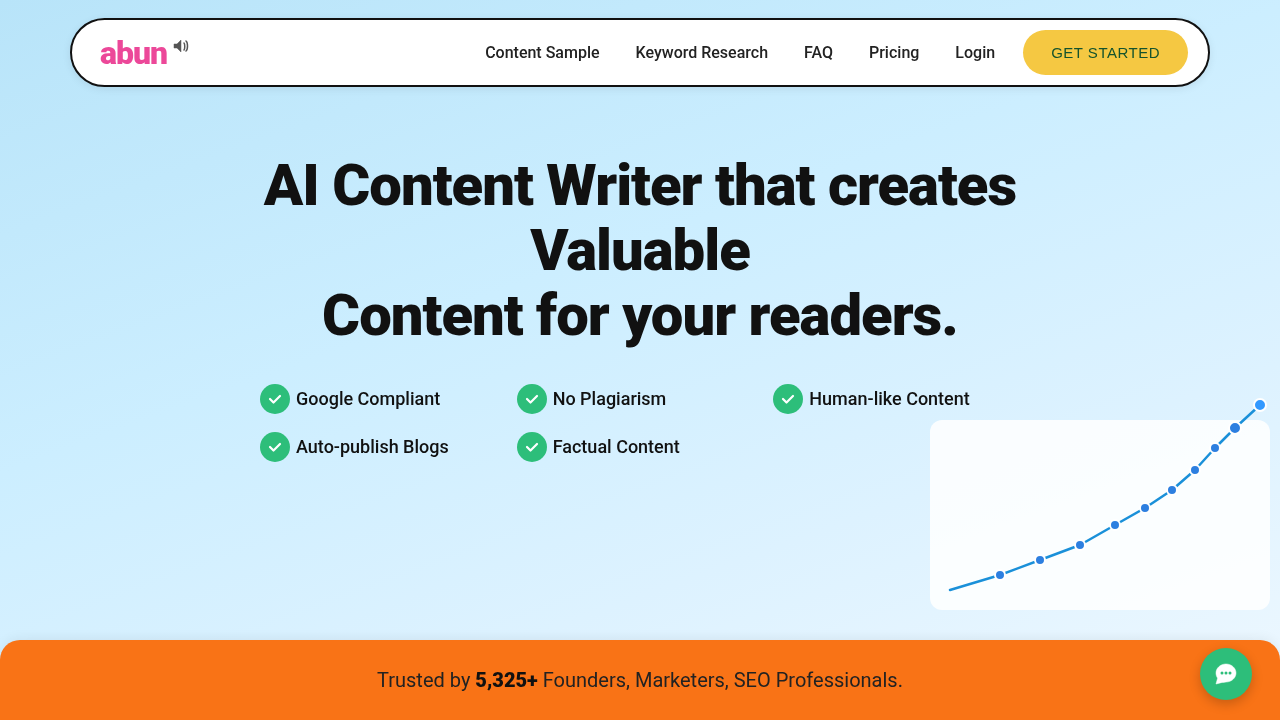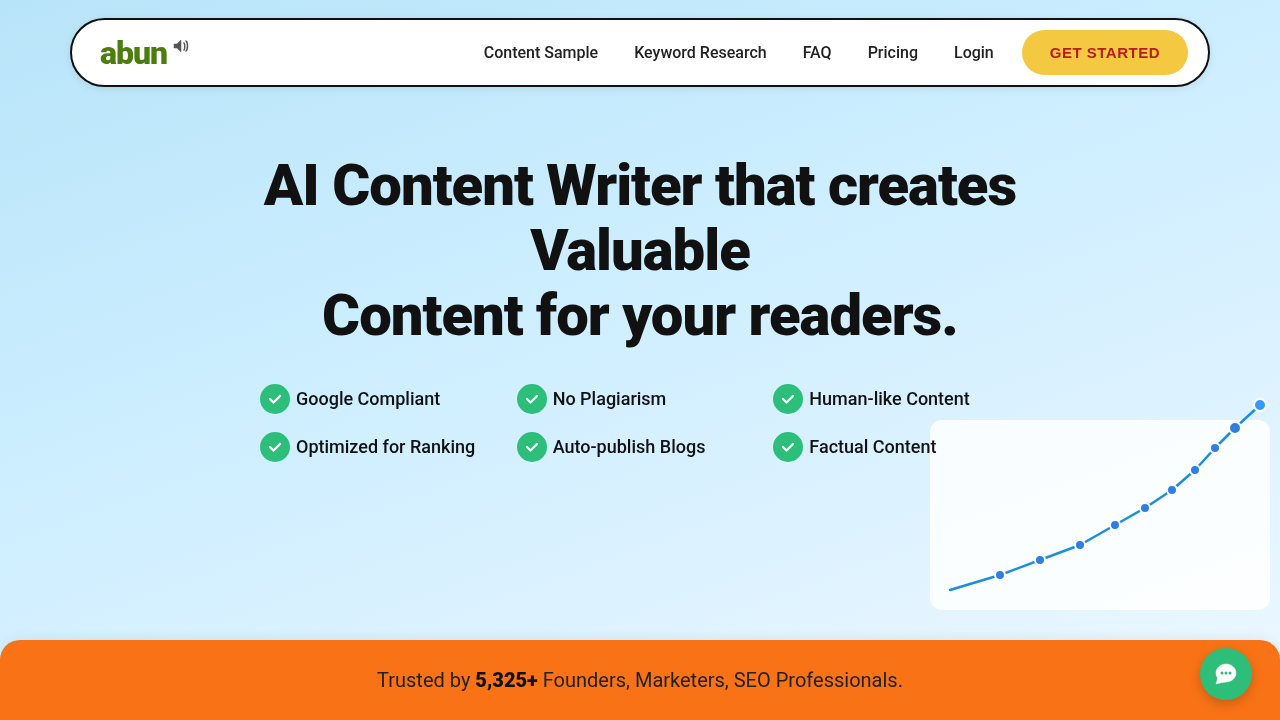--- a/index.html
+++ b/index.html
@@ -35,21 +35,21 @@
     .logo-container {
       display: flex;
       align-items: center;
       gap: 6px;
       margin-right: auto;
     }
 
     .logo-text {
       font-size: 32px;
       font-weight: 900;
-      color: #4d7c0f;
+      color: #ec4899;
       letter-spacing: -1px;
       line-height: 1;
     }
 
     .logo-sound-icon {
       display: inline-block;
       width: 18px;
       height: 14px;
       position: relative;
       top: -8px;
@@ -70,26 +70,26 @@
     .nav-link {
       font-size: 16px;
       color: #222;
       text-decoration: none;
       font-weight: 500;
       cursor: pointer;
     }
 
     .get-started-btn {
       background: #f5c842;
-      color: #b91c1c;
+      color: #14532d;
       border: none;
       border-radius: 50px;
       padding: 14px 28px;
       font-size: 15px;
-      font-weight: 700;
+      font-weight: 400;
       letter-spacing: 0.5px;
       cursor: pointer;
       white-space: nowrap;
     }
 
     
     .hero {
       text-align: center;
       padding-top: 48px;
       position: relative;
@@ -262,28 +262,20 @@
     </div>
     <div class="feature-item">
       <span class="feature-check">
         <svg viewBox="0 0 16 16" fill="none">
           <path d="M3 8l3.5 3.5L13 5" stroke="white" stroke-width="2.2" stroke-linecap="round" stroke-linejoin="round"></path>
         </svg>
       </span>
       <span>Human-like Content</span>
     </div>
 
-    <div class="feature-item">
-      <span class="feature-check">
-        <svg viewBox="0 0 16 16" fill="none">
-          <path d="M3 8l3.5 3.5L13 5" stroke="white" stroke-width="2.2" stroke-linecap="round" stroke-linejoin="round"></path>
-        </svg>
-      </span>
-      <span>Optimized for Ranking</span>
-    </div>
     <div class="feature-item">
       <span class="feature-check">
         <svg viewBox="0 0 16 16" fill="none">
           <path d="M3 8l3.5 3.5L13 5" stroke="white" stroke-width="2.2" stroke-linecap="round" stroke-linejoin="round"></path>
         </svg>
       </span>
       <span>Auto-publish Blogs</span>
     </div>
     <div class="feature-item">
       <span class="feature-check">

